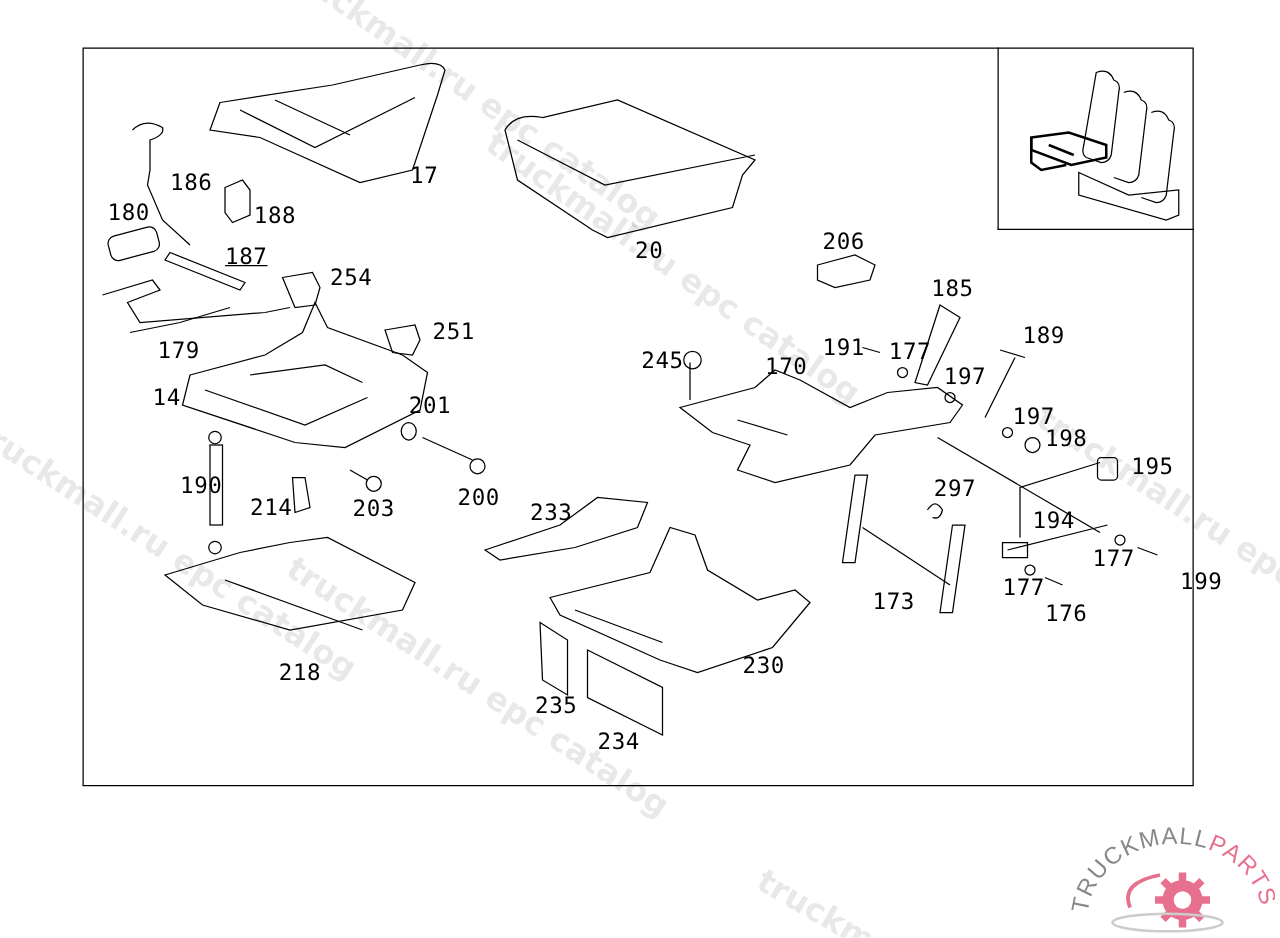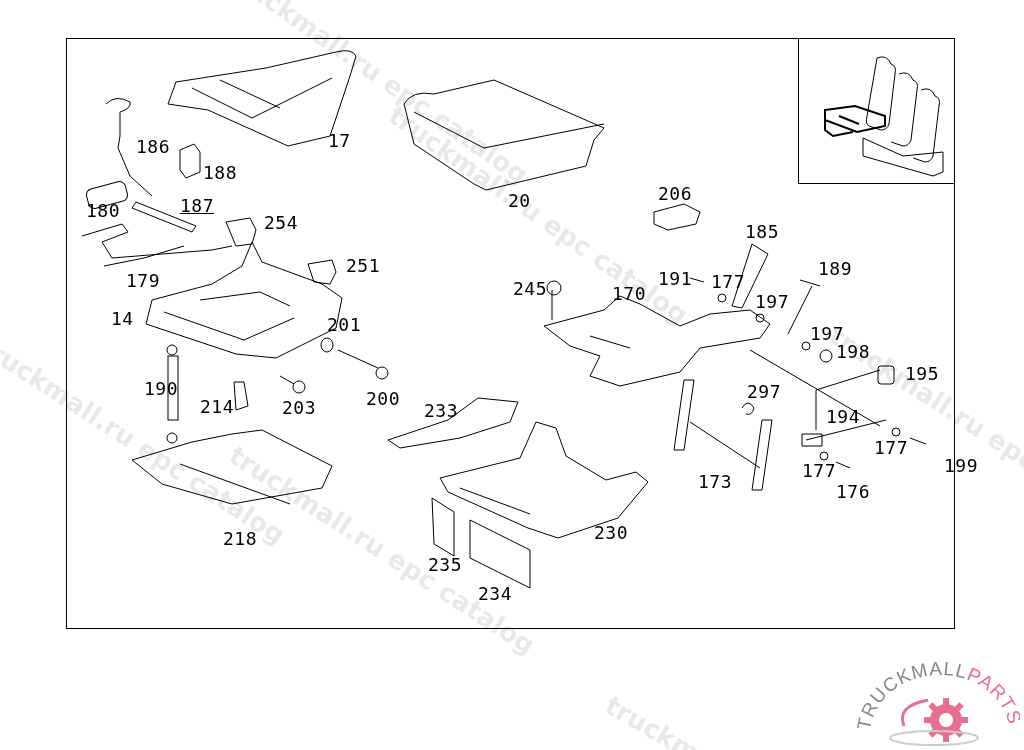--- a/index.html
+++ b/index.html
@@ -127,26 +127,26 @@
     <circle cx="896" cy="432" r="4"></circle>
     <path d="M910,438 l16,6"></path>
     <path d="M836,462 l14,6"></path>
   </g>
 </svg>
 
 <span class="lbl" style="left:328px;top:132px;">17</span>
 <span class="lbl" style="left:508px;top:192px;">20</span>
 <span class="lbl" style="left:136px;top:138px;">186</span>
 <span class="lbl" style="left:203px;top:164px;">188</span>
-<span class="lbl" style="left:86px;top:162px;margin-top:40px;">180</span>
+<span class="lbl" style="left:86px;top:162px;">180</span>
 <span class="lbl" style="left:180px;top:197px;text-decoration:underline;">187</span>
 <span class="lbl" style="left:264px;top:214px;">254</span>
 <span class="lbl" style="left:126px;top:272px;">179</span>
 <span class="lbl" style="left:346px;top:257px;">251</span>
-<span class="lbl" style="left:111px;top:310px;text-align:center;">14</span>
+<span class="lbl" style="left:122px;top:310px;text-align:center;">14</span>
 <span class="lbl" style="left:327px;top:316px;">201</span>
 <span class="lbl" style="left:144px;top:380px;">190</span>
 <span class="lbl" style="left:200px;top:398px;">214</span>
 <span class="lbl" style="left:282px;top:399px;">203</span>
 <span class="lbl" style="left:366px;top:390px;">200</span>
 <span class="lbl" style="left:223px;top:530px;">218</span>
 <span class="lbl" style="left:424px;top:402px;">233</span>
 <span class="lbl" style="left:594px;top:524px;">230</span>
 <span class="lbl" style="left:428px;top:556px;">235</span>
 <span class="lbl" style="left:478px;top:585px;">234</span>

